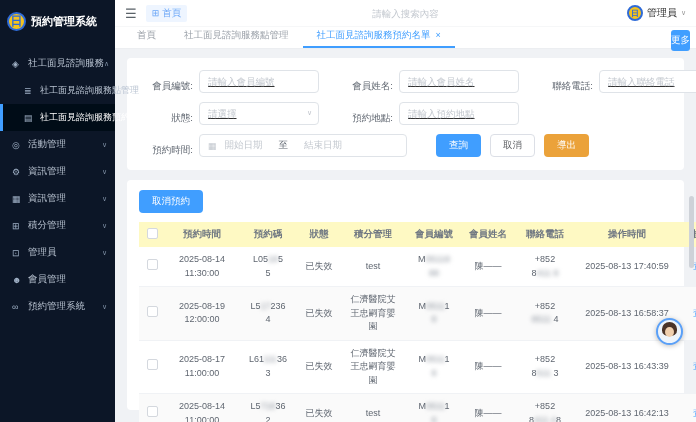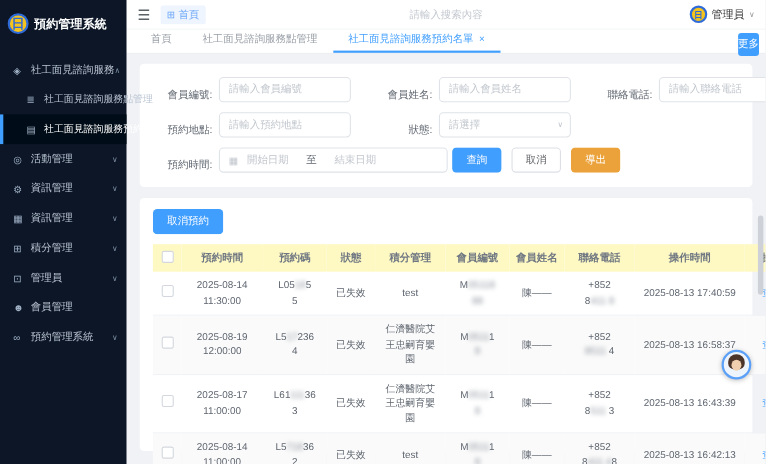--- a/index.html
+++ b/index.html
@@ -47,37 +47,37 @@
     font-size:9.5px; padding:4px 0; border-radius:3px; cursor:pointer; z-index:7; }
 
   
   .main { position:absolute; left:115px; top:49px; right:0; bottom:0; background:#f0f2f5;
     padding:9px 12px; overflow:hidden; }
   .card { background:#fff; border-radius:4px; }
   .card-form { padding:12px 10px 4px 2px; }
   .f-row { display:flex; align-items:center; margin-bottom:9px; }
   .f-label { width:64px; text-align:right; font-size:9.5px; color:#5f6670; margin-right:6px; flex-shrink:0; }
   .f-input { width:120px; height:23px; border:1px solid #dfe3e8; border-radius:4px; font-size:9.5px;
-    padding:0 8px; color:#333; outline:none; }
+    padding:0 8px; color:#333; outline:none;text-decoration:underline; }
   .f-input::placeholder { color:#c2c7ce; }
   .sel-wrap { position:relative; width:120px; }
   .sel-wrap .f-input { width:120px; }
   .sel-caret { position:absolute; right:7px; top:7px; font-size:7px; color:#c0c4cc; pointer-events:none; }
   .fld { display:flex; align-items:flex-end; }
   .fld + .fld { margin-left:10px; }
   .date-range { width:208px; height:23px; border:1px solid #dfe3e8; border-radius:4px; display:flex;
     align-items:center; font-size:9.5px; color:#c2c7ce; padding:0 8px; cursor:pointer; }
   .date-range .cal-icon { margin-right:8px; font-size:9px; }
   .date-range .dr-to { color:#5f6670; margin:0 16px; }
   .btn { height:23px; padding:0 12px; border-radius:4px; font-size:9.5px; border:1px solid transparent;
     cursor:pointer; }
   .btn-primary { background:#409eff; color:#fff; }
   .btn-default { background:#fff; border-color:#dcdfe6; color:#606266; }
   .btn-warning { background:#eba23a; color:#fff; }
-  .form-btns { margin-left:4px; display:flex; gap:9px; }
+  .form-btns { margin-left:29px; display:flex; gap:9px; }
 
   .card-table { margin-top:10px; padding:10px 12px; height:230px; }
   .cancel-res-btn { margin-bottom:9px; }
   table { width:100%; border-collapse:collapse; table-layout:fixed; }
   th { background:#fef9c3; color:#6f7782; font-size:9.5px; font-weight:bold; height:25px; text-align:center; }
   td { font-size:9px; color:#5f6670; text-align:center; padding:6px 2px; border-bottom:1px solid #f0f2f5;
     line-height:1.5; word-break:break-all; }
   tr.striped td { background:#fafafa; }
   .lnk { color:#409eff; cursor:pointer; }
   .redacted { filter:blur(2px); color:#8d949e; }
@@ -187,29 +187,29 @@
         <span class="f-label">會員姓名:</span>
         <input class="f-input" placeholder="請輸入會員姓名" style="">
       </div>
       <div class="fld">
         <span class="f-label">聯絡電話:</span>
         <input class="f-input" placeholder="請輸入聯絡電話" style="">
       </div>
     </div>
     <div class="f-row">
       <div class="fld">
-        <span class="f-label">預約地點:</span>
-        <input class="f-input" placeholder="請輸入預約地點" style="">
-      </div>
-      <div class="fld">
         <span class="f-label">狀態:</span>
         <span class="sel-wrap">
           <input class="f-input" readonly="" placeholder="請選擇" style="">
           <span class="sel-caret">∨</span>
         </span>
+      </div>
+      <div class="fld">
+        <span class="f-label">預約地點:</span>
+        <input class="f-input" placeholder="請輸入預約地點" style="">
       </div>
     </div>
     <div class="f-row">
       <div class="fld">
         <span class="f-label">預約時間:</span>
         <span class="date-range">
           <span class="cal-icon">▦</span>
           <span>開始日期</span>
           <span class="dr-to">至</span>
           <span>結束日期</span>

